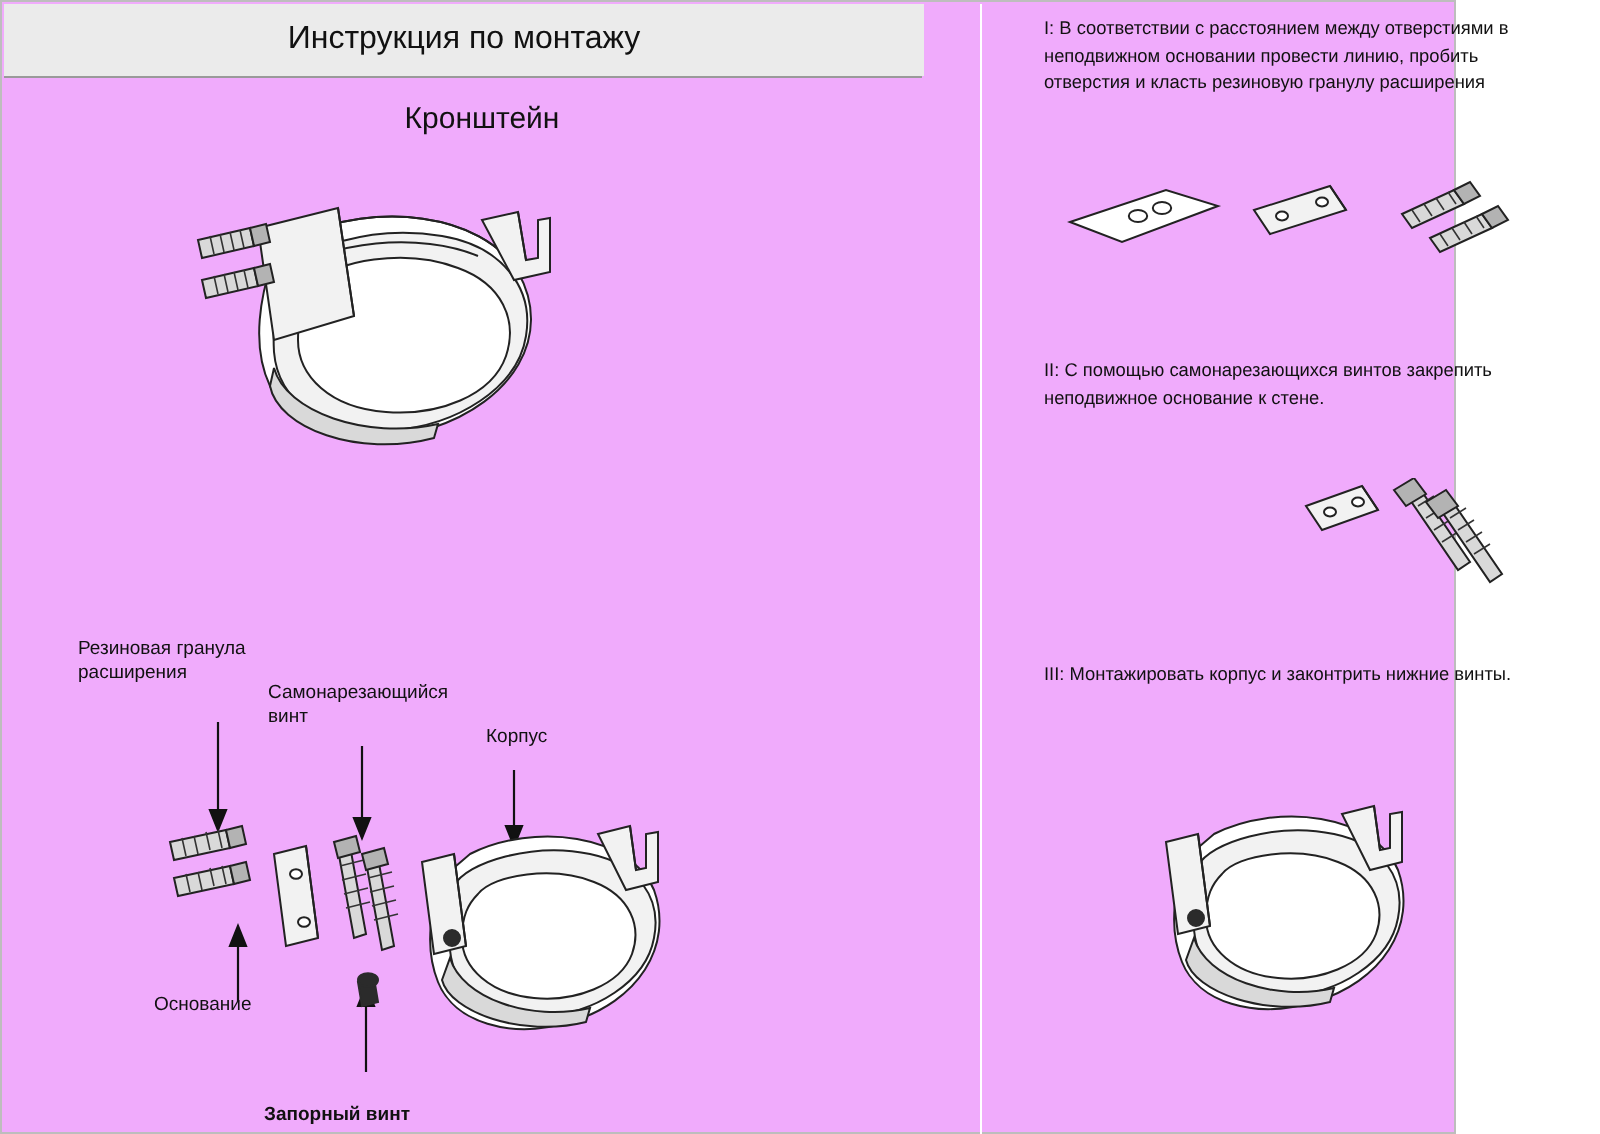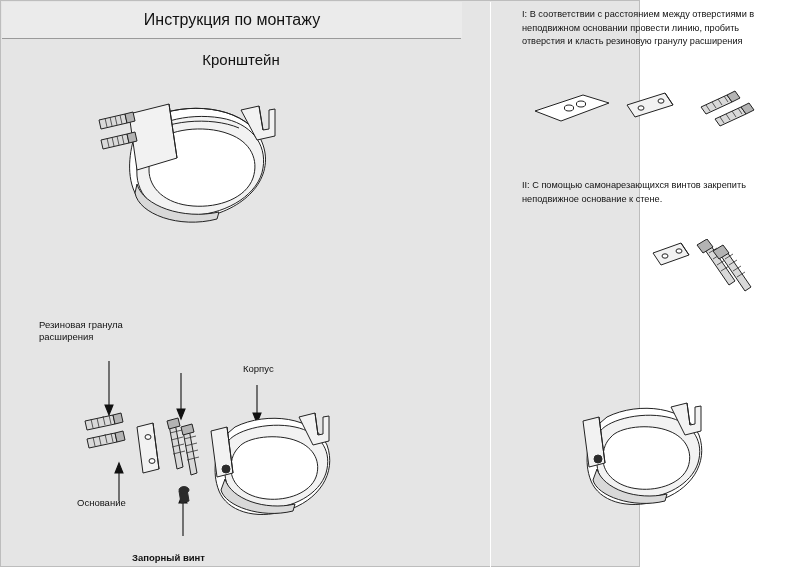--- a/index.html
+++ b/index.html
@@ -11,25 +11,25 @@
     height: 567px;
     background: #ffffff;
     font-family: "Liberation Sans", sans-serif;
     color: #1a1a1a;
     overflow: hidden;
     position: relative;
   }
   .page {
     position: absolute;
     left: 0; top: 0;
-    width: 640px;
+    width: 728px;
     height: 567px;
     border: 1px solid #bdbdbd;
     box-sizing: border-box;
-    background: #e5e5e5;
+    background: #f0abfc;
   }
   
   .header-band {
     position: absolute;
     left: 1px;
     top: 1px;
     width: 460px;
     height: 36px;
     background: #ebebeb;
   }
@@ -140,20 +140,22 @@
         <path class="fill-d" d="M36,38 L44,36 L46,45 L38,47 Z"></path>
       </g>
 
       <path class="fill-l" d="M150,14 L168,10 L172,34 L178,33 L178,14 L184,13 L184,40 L166,44 Z"></path>
       <path class="ln" d="M168,10 L172,34"></path>
     </svg>
   </div>
 
   <div class="label" style="left:38px; top:318px; width:110px;">Резиновая гранула
 расширения</div>
+  <div class="label" style="left:133px; top:340px; width:110px;">Самонарезающийся
+винт</div>
   <div class="label" style="left:242px; top:362px; width:80px;">Корпус</div>
   <div class="label" style="left:76px; top:496px; width:90px;">Основание</div>
   <div class="label" style="left:131px; top:551px; width:110px;font-weight:bold;">Запорный винт</div>
 
   <div class="art" style="left:78px; top:350px;">
     <svg width="260" height="185" viewBox="0 0 260 185">
 
       <g class="arrow">
         <path d="M30,10 L30,56"></path>
         <polygon class="arrowhead" points="30,64 26,54 34,54"></polygon>
@@ -270,20 +272,21 @@
         <path class="fill-d" d="M46,6 L56,0 L62,8 L52,14 Z"></path>
       </g>
       <g>
         <path class="fill-m" d="M68,14 L74,10 L100,48 L94,52 Z"></path>
         <path class="ln-thin" d="M74,20 L82,15 M78,26 L86,21 M82,32 L90,27 M86,38 L94,33"></path>
         <path class="fill-d" d="M62,12 L72,6 L78,14 L68,20 Z"></path>
       </g>
     </svg>
   </div>
 
+  <div class="step-text" style="left:521px; top:330px; width:262px;">III: Монтажировать корпус и законтрить нижние винты.</div>
 
   <div class="art" style="left:570px; top:392px;">
     <svg width="180" height="130" viewBox="0 0 180 130">
       <g>
         <path class="fill-w" d="M22,36 L36,24 C68,8 116,14 128,42 C138,70 120,98 86,108
                  C56,117 28,108 20,88 C12,68 18,48 22,36 Z"></path>
         <path class="fill-l" d="M28,40 C34,28 68,18 96,24 C120,29 132,46 128,66
                  C124,88 98,104 72,105 C44,106 28,92 26,72 C25,56 25,48 28,40 Z"></path>
         <path class="fill-w" d="M40,44 C48,34 78,30 98,38 C116,45 122,60 117,74
                  C111,90 88,98 68,96 C46,94 32,81 32,66 C32,55 35,49 40,44 Z"></path>

